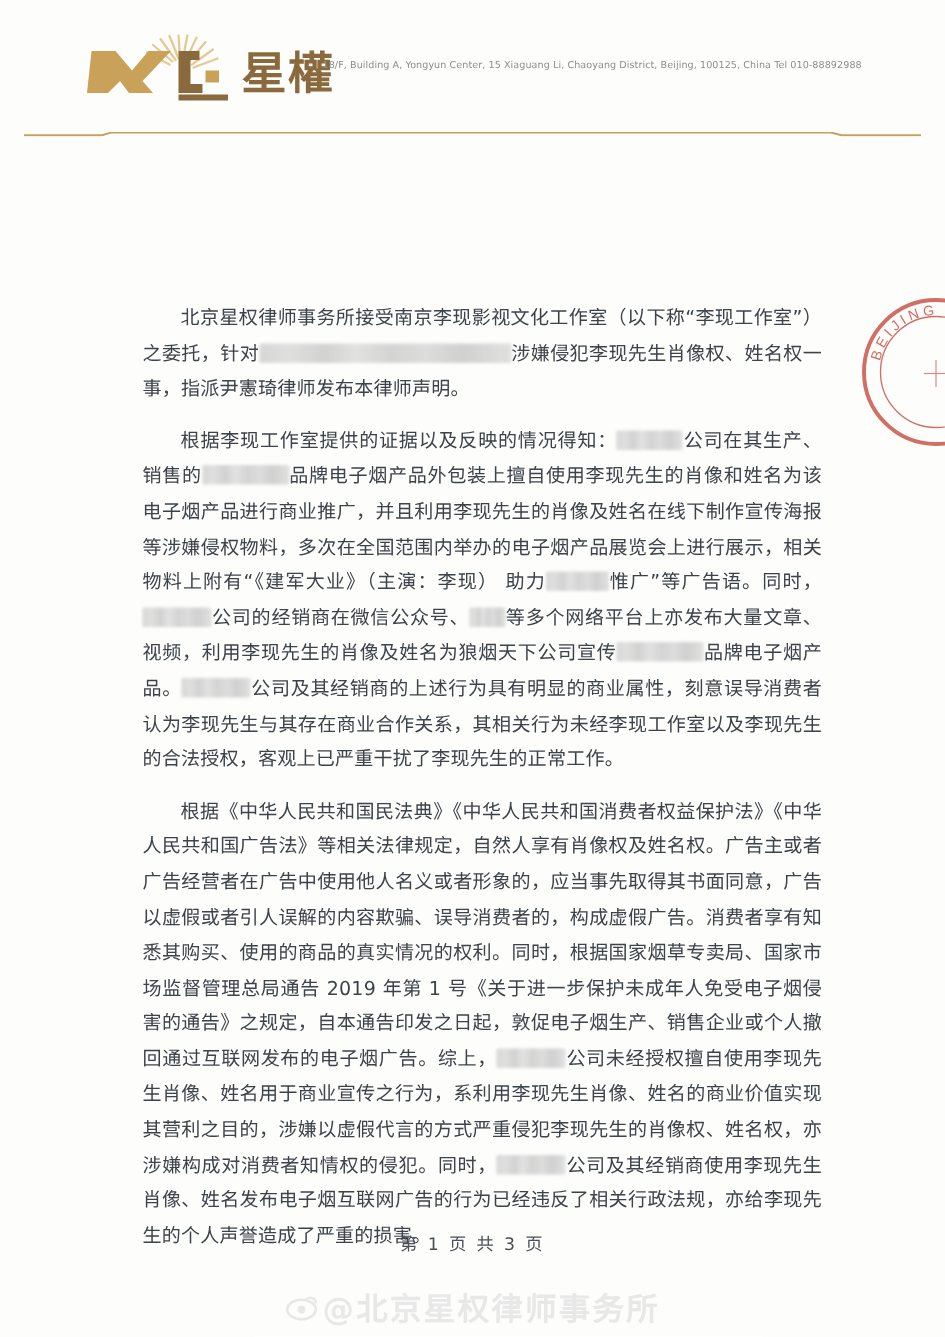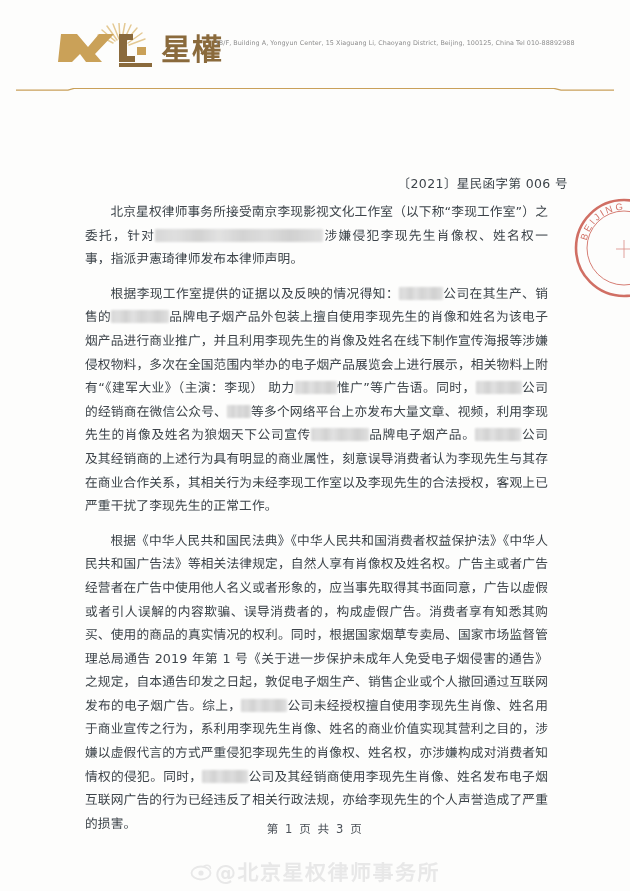--- a/index.html
+++ b/index.html
@@ -109,21 +109,21 @@
     position: absolute;
     top: 173px;
     right: 62px;
     font-size: 12.5px;
     color: #3c4349;
     letter-spacing: 0.4px;
   }
 
   .content {
     position: absolute;
-    left: 85px;
+    left: 95px;
     right: 82px;
     top: 200px;
   }
 
   p.para {
     margin: 0 0 11px 0;
     font-size: 12.7px;
     line-height: 23.6px;
     text-align: justify;
     text-justify: inter-ideograph;
@@ -236,21 +236,20 @@
         <textPath href="#sealArc" startOffset="6%">BEIJING XINGQUAN</textPath>
       </text>
       <g stroke="#c0392b" stroke-width="0.8" opacity="0.8">
         <line x1="52" y1="44" x2="52" y2="62"></line>
         <line x1="44" y1="53" x2="62" y2="53"></line>
       </g>
     </svg>
   </div>
 
 
-  <div class="doc-number">〔2021〕星民函字第 006 号</div>
 
   <div class="content" id="doc-body">
       <p class="para">北京星权律师事务所接受南京李现影视文化工作室（以下称“李现工作室”）之委托，针对<span class="redact" style="width: 168px;"></span>涉嫌侵犯李现先生肖像权、姓名权一事，指派尹憲琦律师发布本律师声明。</p>
       <p class="para">根据李现工作室提供的证据以及反映的情况得知：<span class="redact" style="width: 44px;"></span>公司在其生产、销售的<span class="redact" style="width: 58px;"></span>品牌电子烟产品外包装上擅自使用李现先生的肖像和姓名为该电子烟产品进行商业推广，并且利用李现先生的肖像及姓名在线下制作宣传海报等涉嫌侵权物料，多次在全国范围内举办的电子烟产品展览会上进行展示，相关物料上附有“《建军大业》（主演：李现） 助力<span class="redact" style="width: 42px;"></span>惟广”等广告语。同时，<span class="redact" style="width: 46px;"></span>公司的经销商在微信公众号、<span class="redact" style="width: 24px;"></span>等多个网络平台上亦发布大量文章、视频，利用李现先生的肖像及姓名为狼烟天下公司宣传<span class="redact" style="width: 58px;"></span>品牌电子烟产品。<span class="redact" style="width: 46px;"></span>公司及其经销商的上述行为具有明显的商业属性，刻意误导消费者认为李现先生与其存在商业合作关系，其相关行为未经李现工作室以及李现先生的合法授权，客观上已严重干扰了李现先生的正常工作。</p>
       <p class="para">根据《中华人民共和国民法典》《中华人民共和国消费者权益保护法》《中华人民共和国广告法》等相关法律规定，自然人享有肖像权及姓名权。广告主或者广告经营者在广告中使用他人名义或者形象的，应当事先取得其书面同意，广告以虚假或者引人误解的内容欺骗、误导消费者的，构成虚假广告。消费者享有知悉其购买、使用的商品的真实情况的权利。同时，根据国家烟草专卖局、国家市场监督管理总局通告 2019 年第 1 号《关于进一步保护未成年人免受电子烟侵害的通告》之规定，自本通告印发之日起，敦促电子烟生产、销售企业或个人撤回通过互联网发布的电子烟广告。综上，<span class="redact" style="width: 46px;"></span>公司未经授权擅自使用李现先生肖像、姓名用于商业宣传之行为，系利用李现先生肖像、姓名的商业价值实现其营利之目的，涉嫌以虚假代言的方式严重侵犯李现先生的肖像权、姓名权，亦涉嫌构成对消费者知情权的侵犯。同时，<span class="redact" style="width: 46px;"></span>公司及其经销商使用李现先生肖像、姓名发布电子烟互联网广告的行为已经违反了相关行政法规，亦给李现先生的个人声誉造成了严重的损害。</p>
     </div>
 
   <div class="page-footer">第 1 页 共 3 页</div>
 
   <div class="watermark">

